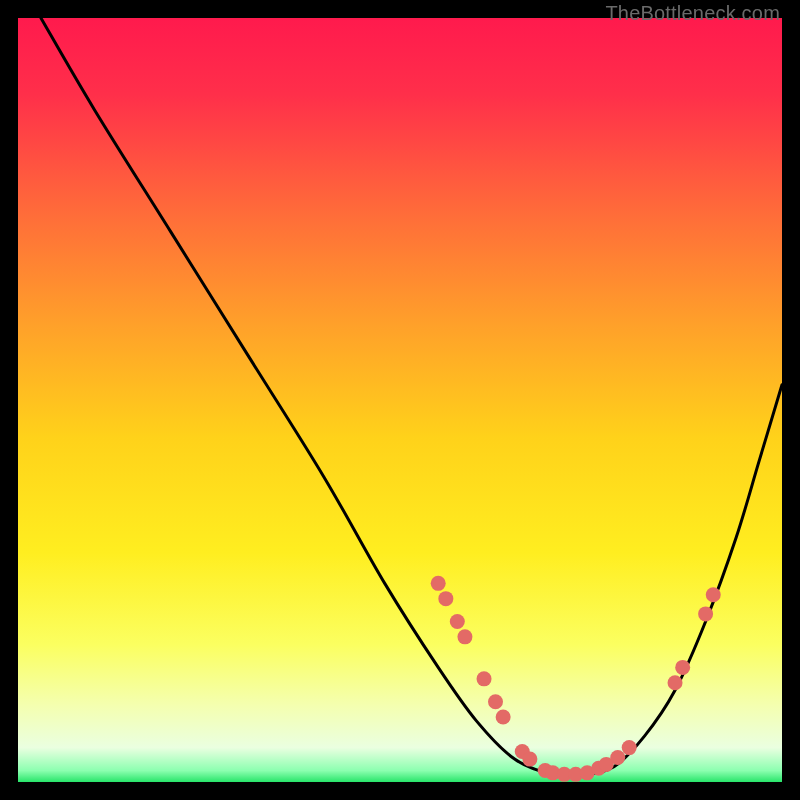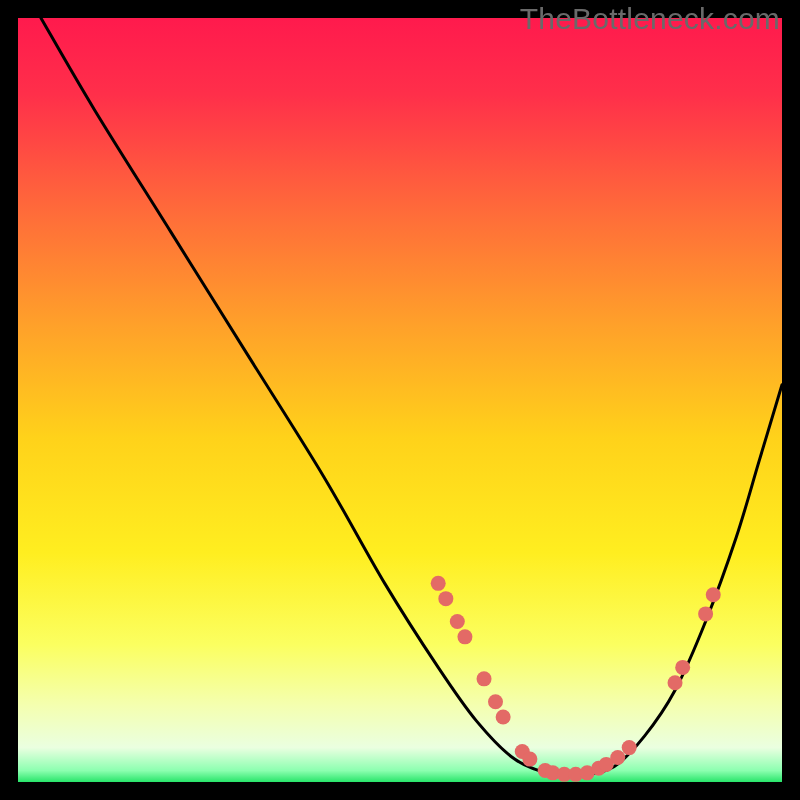--- a/index.html
+++ b/index.html
@@ -24,21 +24,21 @@
     left: 0;
     top: 0;
     width: 764px;
     height: 764px;
   }
   .watermark {
     position: absolute;
     top: 2px;
     right: 20px;
     color: #6a6a6a;
-    font-size: 30px;
+    font-size: 20px;
     font-weight: 500;
     letter-spacing: 0.2px;
     user-select: none;
   }
 </style>
 </head>
 <body>
 
 <div class="frame">
   <svg class="plot-area" viewBox="0 0 764 764" preserveAspectRatio="none">

